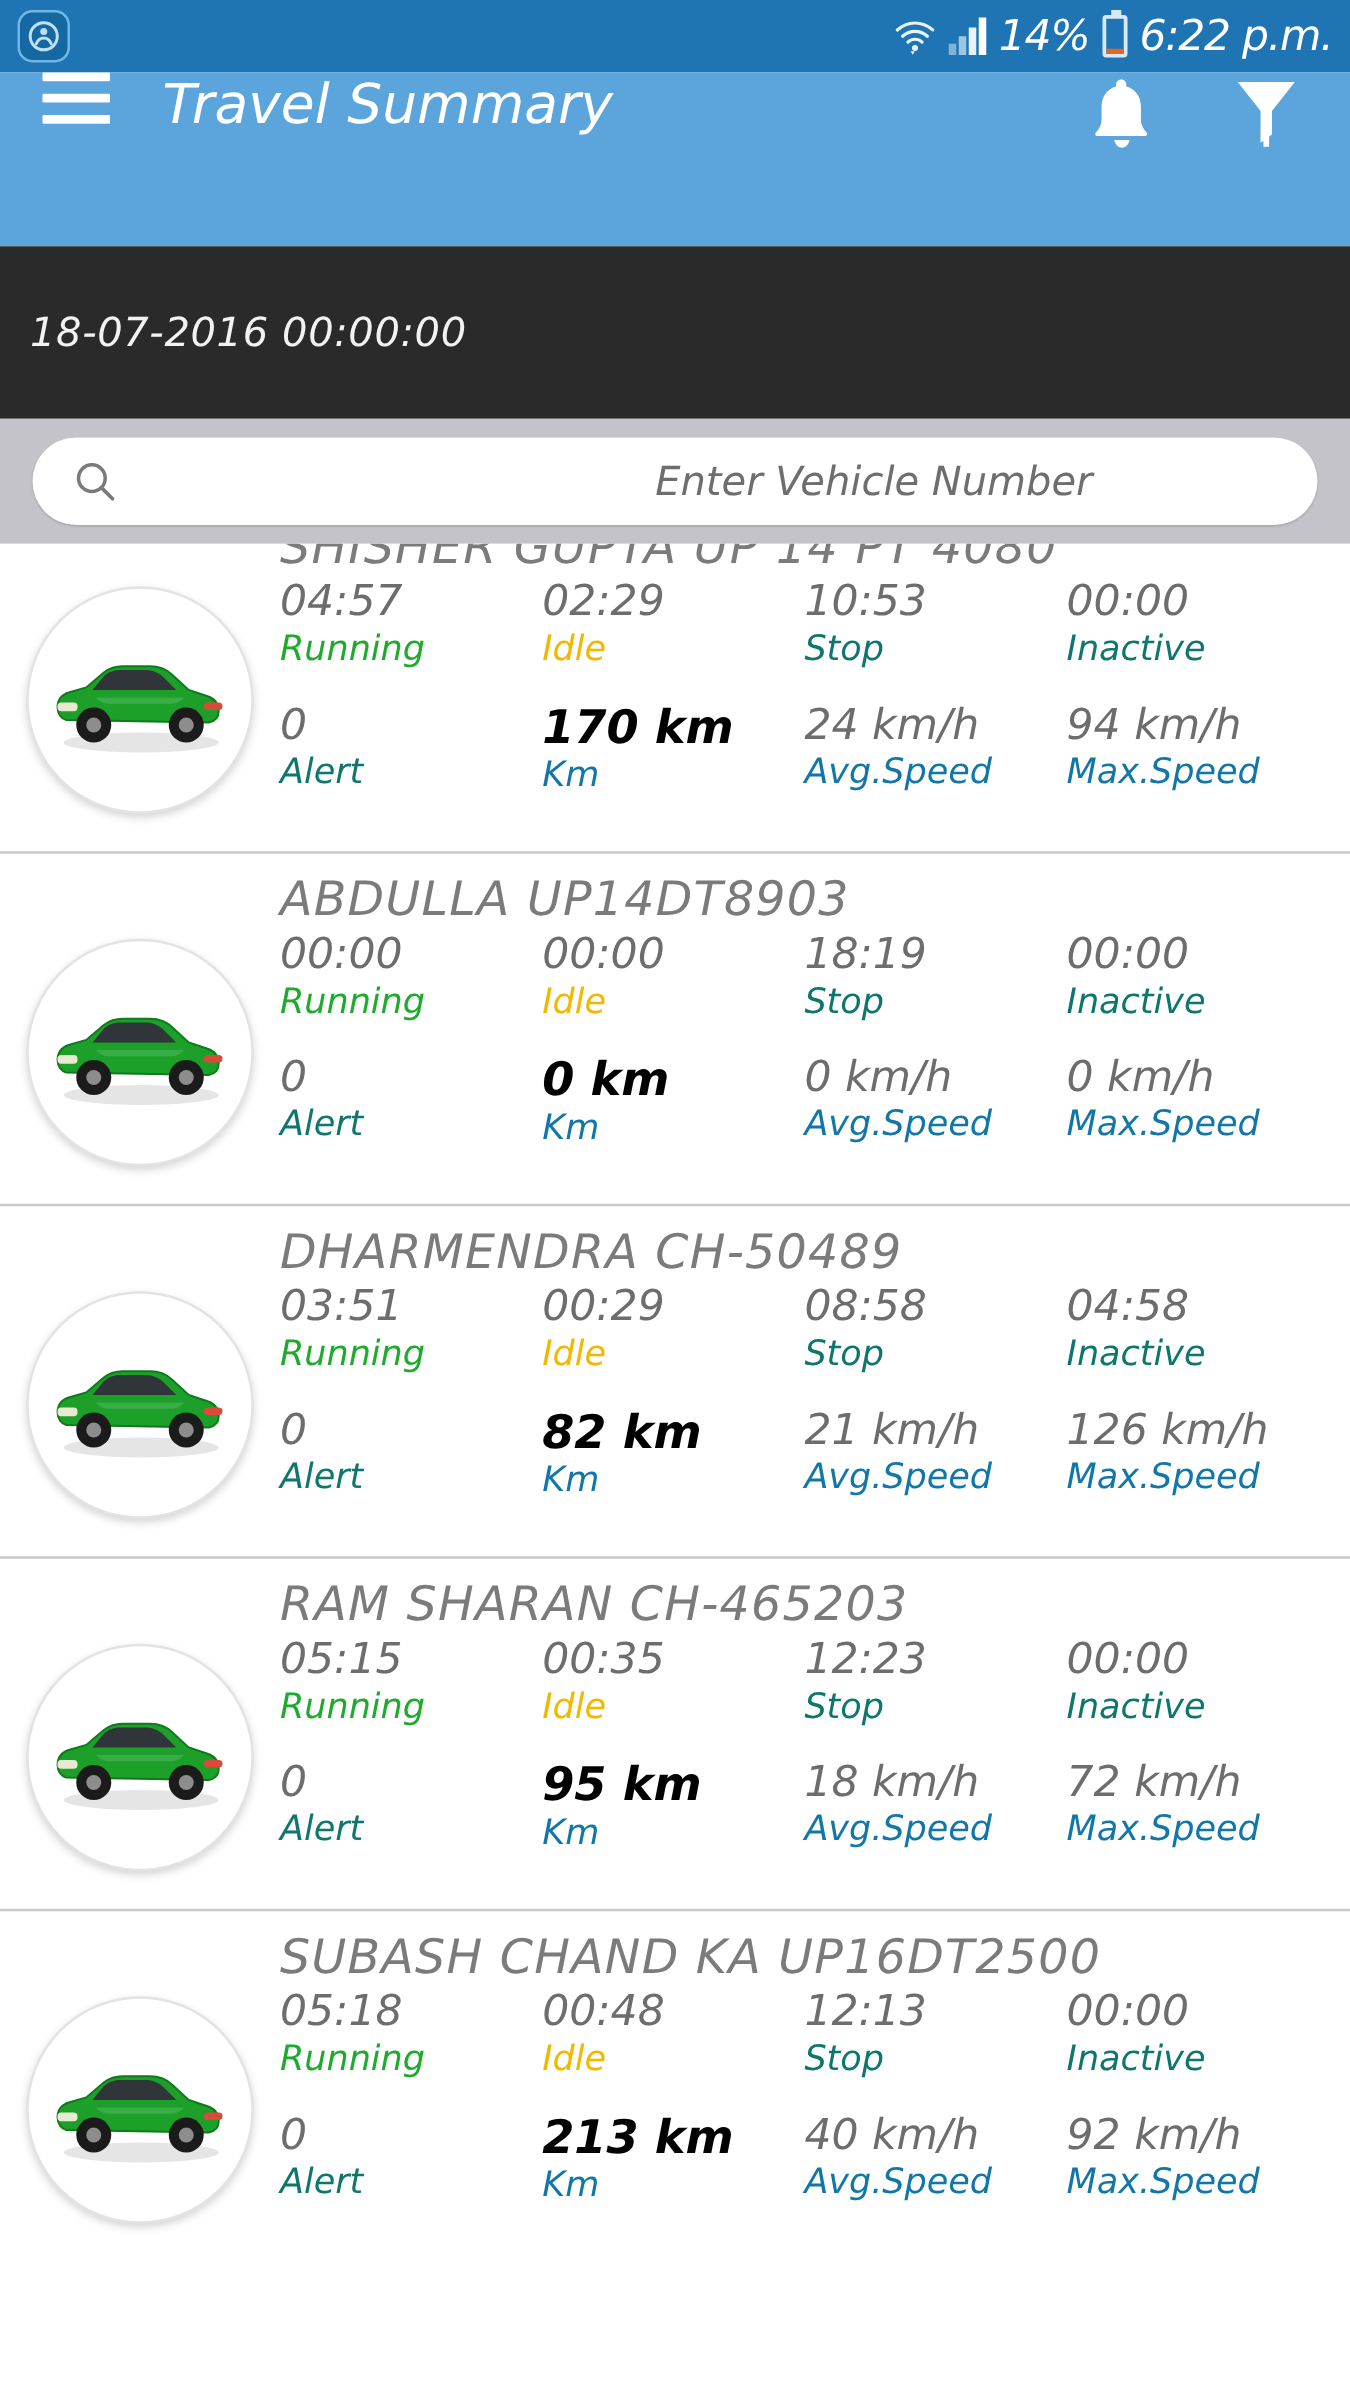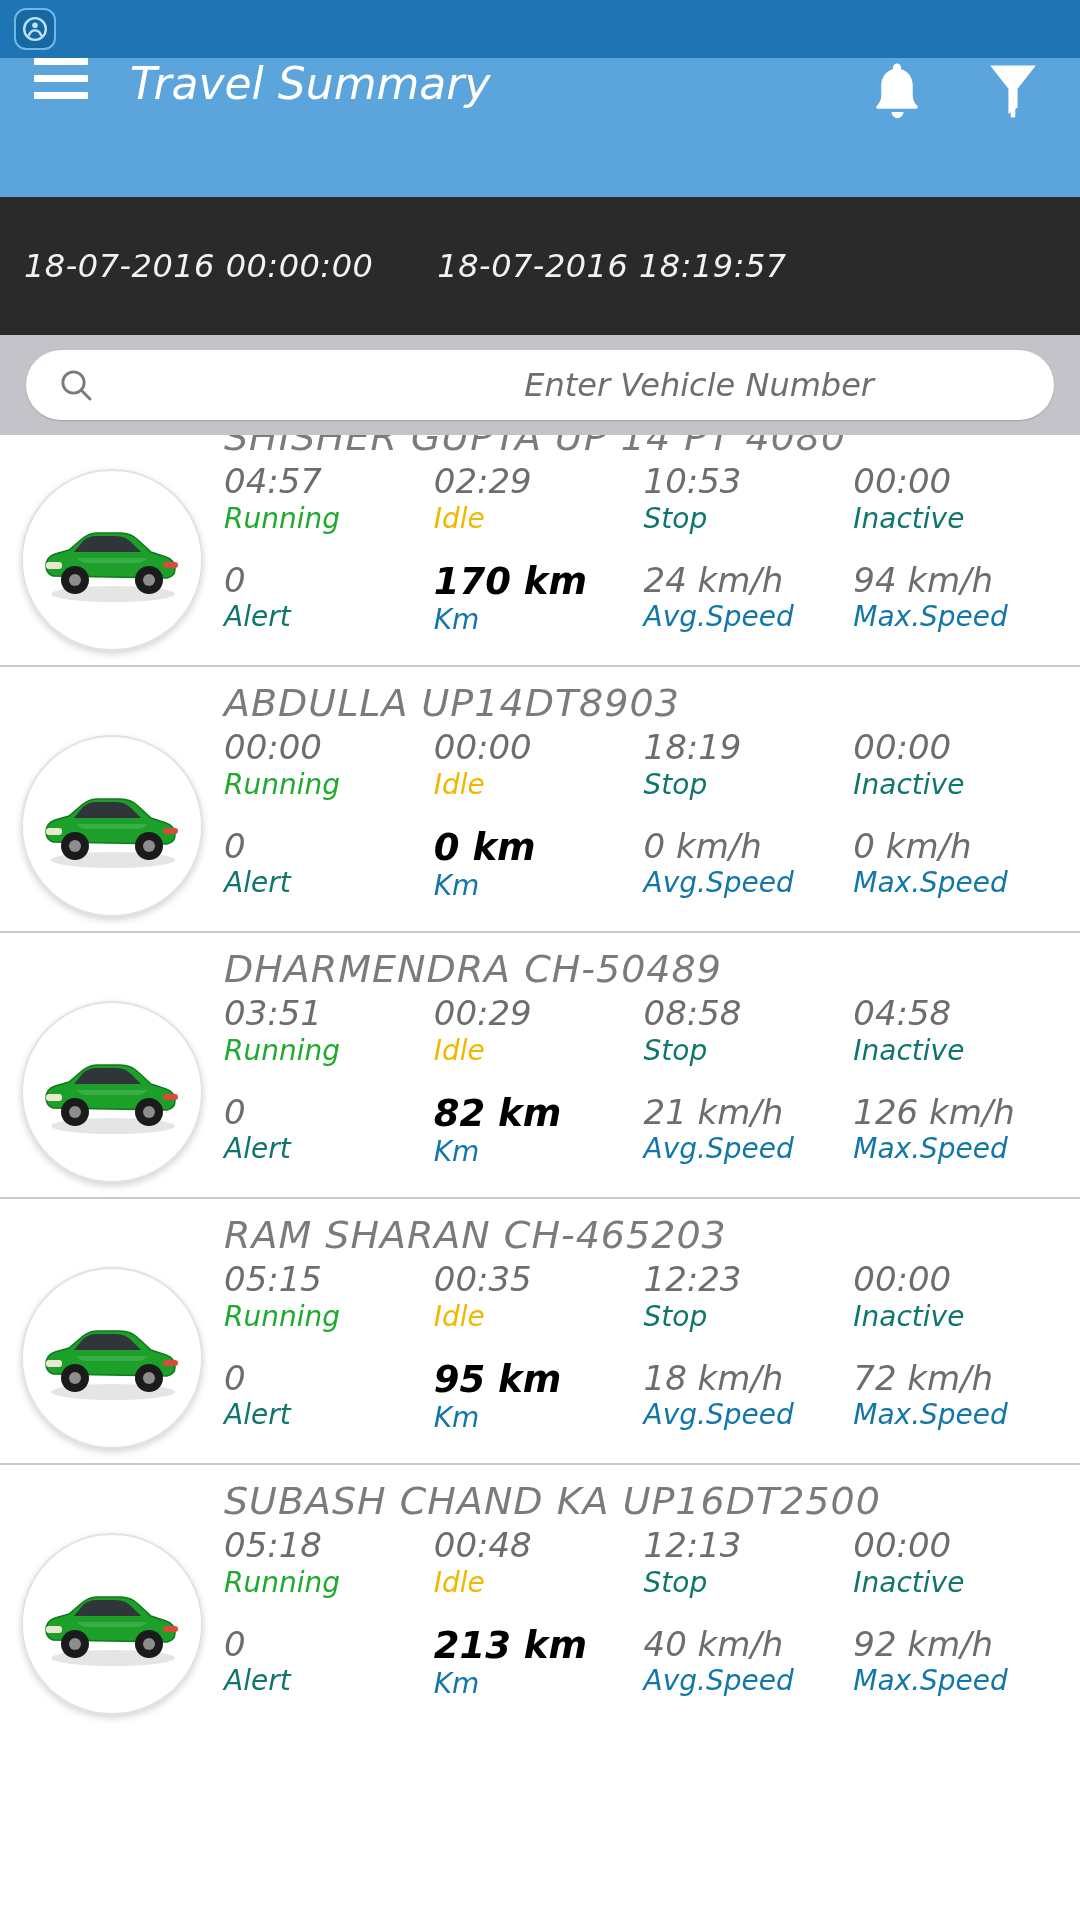--- a/index.html
+++ b/index.html
@@ -81,21 +81,21 @@
     display:flex; align-items:center; padding: 0 30px; box-shadow: 0 1px 2px rgba(0,0,0,.18);
   }
   .search-icon { width: 44px; display:flex; align-items:center; }
   .search-ph {
     flex:1; text-align:right; color:#6e6e6e; font-size: 32px; font-style: italic;
     padding-right: 150px;
   }
 
   
   .list { position:relative; background:#fff; height: 1485px; overflow:hidden; }
-  .row { position:relative; padding: 0 0 14px 0; }
+  .row { position:relative; padding: 0 0 14px 0; margin-top: 16px; }
   .row + .row { border-top: 2px solid #c9c9c9; }
   .row.clipped { margin-top: -34px; }
   .row-name {
     color:#7b7b7b; font-size: 38px; font-style: italic; letter-spacing: 1px;
     padding: 14px 0 4px 224px; white-space: nowrap;
   }
   .row-body { display:flex; align-items:flex-start; }
   .avatar-cell { width: 224px; display:flex; justify-content:center; padding-top: 6px; }
   .avatar {
     width: 182px; height: 182px; border-radius: 50%;
@@ -123,20 +123,42 @@
   <div class="statusbar">
     <div class="status-left">
       <div class="app-badge">
         <svg width="26" height="26" viewBox="0 0 24 24">
           <circle cx="12" cy="12" r="10" fill="none" stroke="#bfe0f5" stroke-width="2.2"></circle>
           <circle cx="12" cy="8.5" r="2.6" fill="#bfe0f5"></circle>
           <path d="M6.5 17.5c1.2-3 3.2-4.2 5.5-4.2s4.3 1.2 5.5 4.2" fill="none" stroke="#bfe0f5" stroke-width="2.2" stroke-linecap="round"></path>
         </svg>
       </div>
     </div>
+    <div class="status-right">
+      <span class="glyph">
+        <svg width="34" height="34" viewBox="0 0 24 24">
+          <path d="M2 8.5C5 5.8 8.4 4.5 12 4.5s7 1.3 10 3.9" fill="none" stroke="#e8f2fa" stroke-width="1.8" stroke-linecap="round"></path>
+          <path d="M5 12c2.1-1.9 4.5-2.8 7-2.8s4.9.9 7 2.8" fill="none" stroke="#e8f2fa" stroke-width="1.8" stroke-linecap="round"></path>
+          <path d="M8 15.3c1.2-1.1 2.6-1.6 4-1.6s2.8.5 4 1.6" fill="none" stroke="#e8f2fa" stroke-width="1.8" stroke-linecap="round"></path>
+          <circle cx="12" cy="18.6" r="1.7" fill="#e8f2fa"></circle>
+          <path d="M9.5 20.5l1.2 2 1.2-2z" fill="#e8f2fa"></path>
+        </svg>
+      </span>
+      <span class="sig-bars">
+        <i></i>
+          <i></i>
+          <i></i>
+          <i></i>
+      </span>
+      <span class="batt-pct">14%</span>
+      <span class="batt">
+          <i></i>
+        </span>
+      <span class="clock">6:22 p.m.</span>
+    </div>
   </div>
 
   <div class="appbar">
     <div class="hamburger">
       <span></span>
         <span></span>
         <span></span>
     </div>
     <div class="appbar-title">Travel Summary</div>
     <div class="appbar-actions">
@@ -150,21 +172,20 @@
         <svg width="62" height="66" viewBox="0 0 24 26">
           <path d="M3 3h18l-7.2 9.1v7.4l-3.6 2.6v-10z" fill="#ffffff"></path>
           <rect x="11.1" y="13" width="1.8" height="10.4" fill="#ffffff"></rect>
         </svg>
       </div>
     </div>
   </div>
 
   <div class="datebar">
     <div class="date-text date-from">18-07-2016 00:00:00</div>
-    <div class="date-text date-to">18-07-2016 18:19:57</div>
   </div>
 
   <div class="searchwrap">
     <div class="searchbox">
       <span class="search-icon">
         <svg width="40" height="40" viewBox="0 0 24 24">
           <circle cx="10.5" cy="10.5" r="6.4" fill="none" stroke="#7a7a7a" stroke-width="1.7"></circle>
           <line x1="15.3" y1="15.3" x2="20.4" y2="20.4" stroke="#7a7a7a" stroke-width="1.7" stroke-linecap="round"></line>
         </svg>
       </span>

